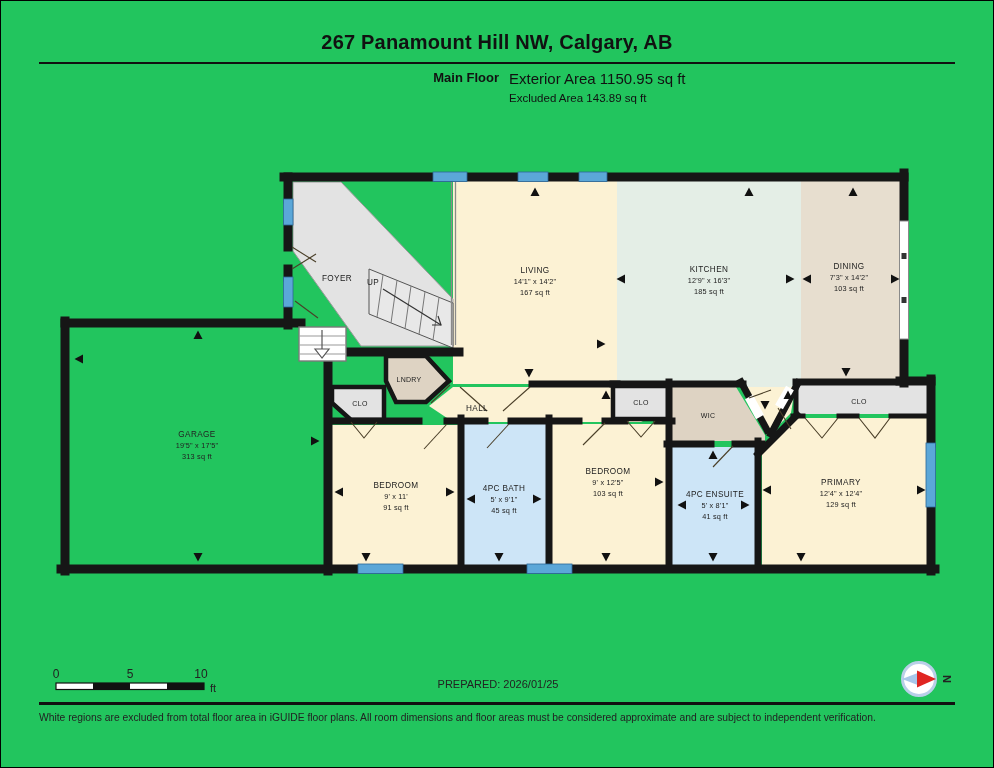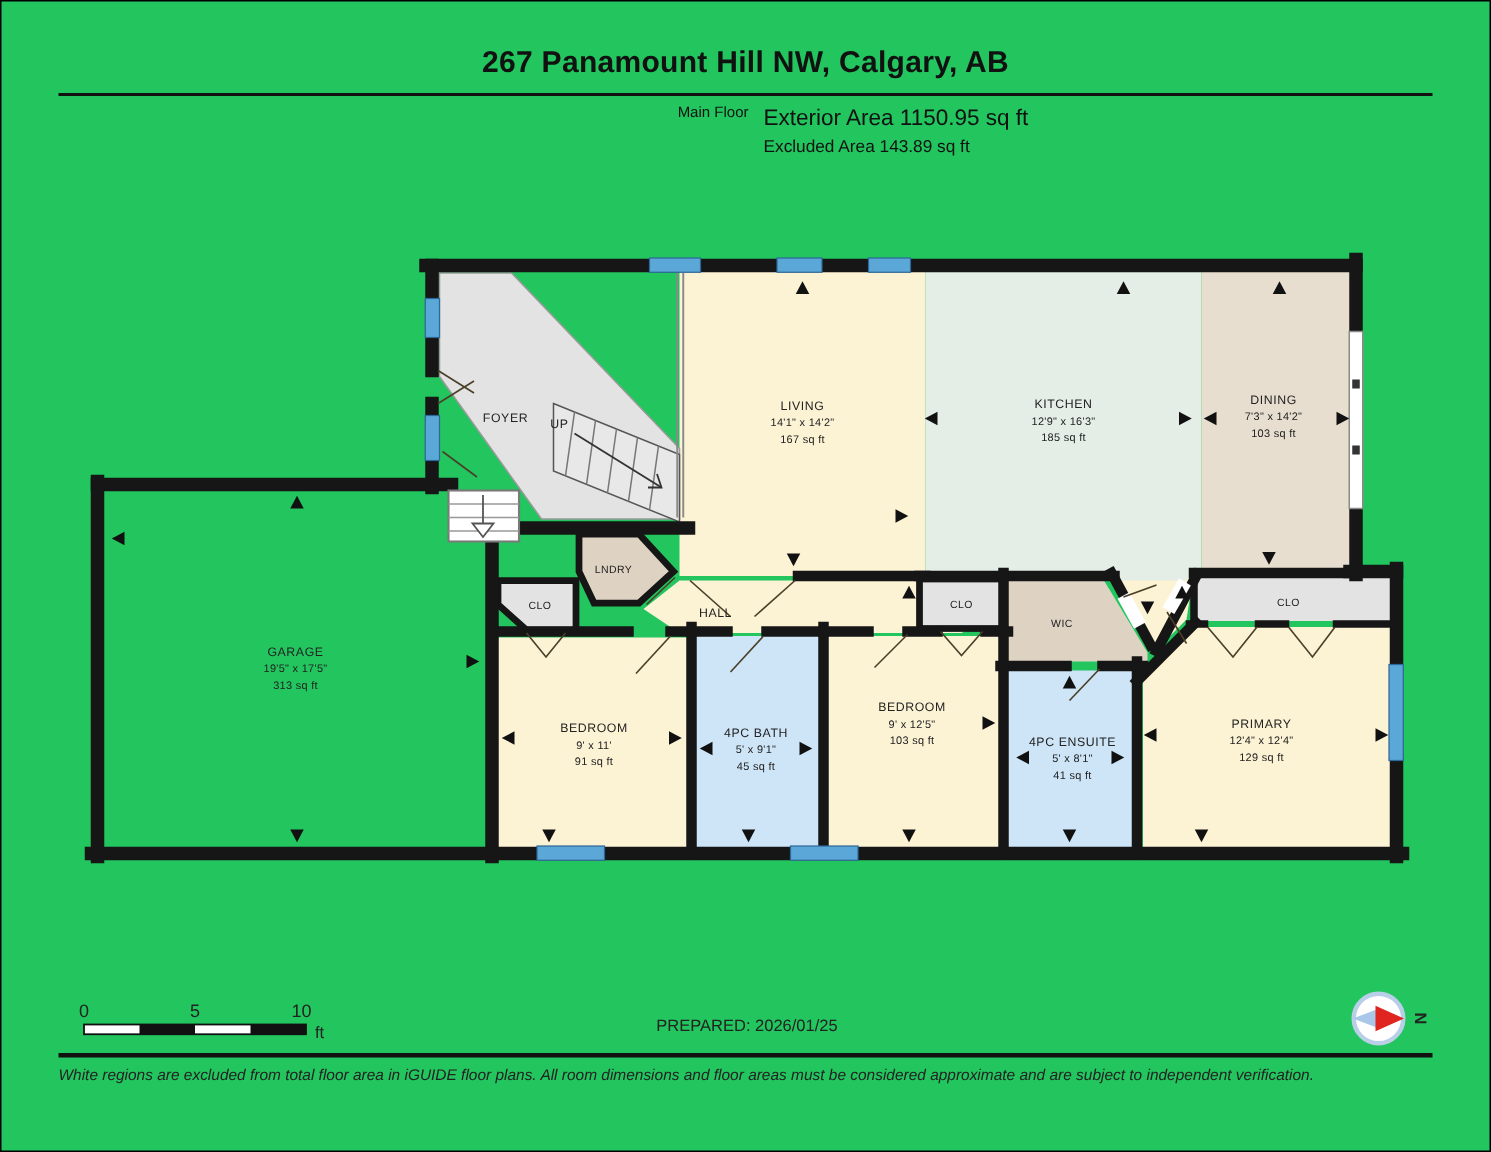--- a/index.html
+++ b/index.html
@@ -6,27 +6,27 @@
   .page{
     position:relative;width:994px;height:768px;background:#22c55e;
     border:1px solid #000;box-sizing:border-box;overflow:hidden;
     font-family:"Liberation Sans", sans-serif;color:#111;
   }
   .title{
     position:absolute;top:30px;left:0;width:100%;text-align:center;
     font-size:20px;font-weight:bold;letter-spacing:.2px;
   }
   .rule-top{position:absolute;left:38px;right:38px;top:61px;height:2px;background:#111;}
-  .floor-label{position:absolute;top:69px;left:348px;width:150px;text-align:right;font-size:10px;font-weight:normal;}
+  .floor-label{position:absolute;top:69px;left:348px;width:150px;text-align:right;font-size:13px;font-weight:bold;}
   .area-line1{position:absolute;top:69px;left:508px;font-size:15px;}
   .area-line2{position:absolute;top:91px;left:508px;font-size:11.5px;}
   svg.plan{position:absolute;left:0;top:0;}
   .prepared{position:absolute;top:677px;left:0;width:994px;text-align:center;font-size:11px;color:#222;}
   .rule-bottom{position:absolute;left:38px;right:38px;top:701px;height:3px;background:#111;}
-  .disclaimer{position:absolute;top:711px;left:38px;right:20px;font-size:10.3px;color:#222;font-style:italic;}
+  .disclaimer{position:absolute;top:711px;left:38px;right:20px;font-size:10.3px;color:#222;}
   text{font-family:"Liberation Sans", sans-serif;fill:#222;}
   .rname{font-size:8.2px;letter-spacing:.4px;}
   .rsmall{font-size:7.3px;letter-spacing:.2px;}
   .rtiny{font-size:7px;letter-spacing:.3px;}
 </style>
 </head>
 <body>
 
 <div class="page">
 

